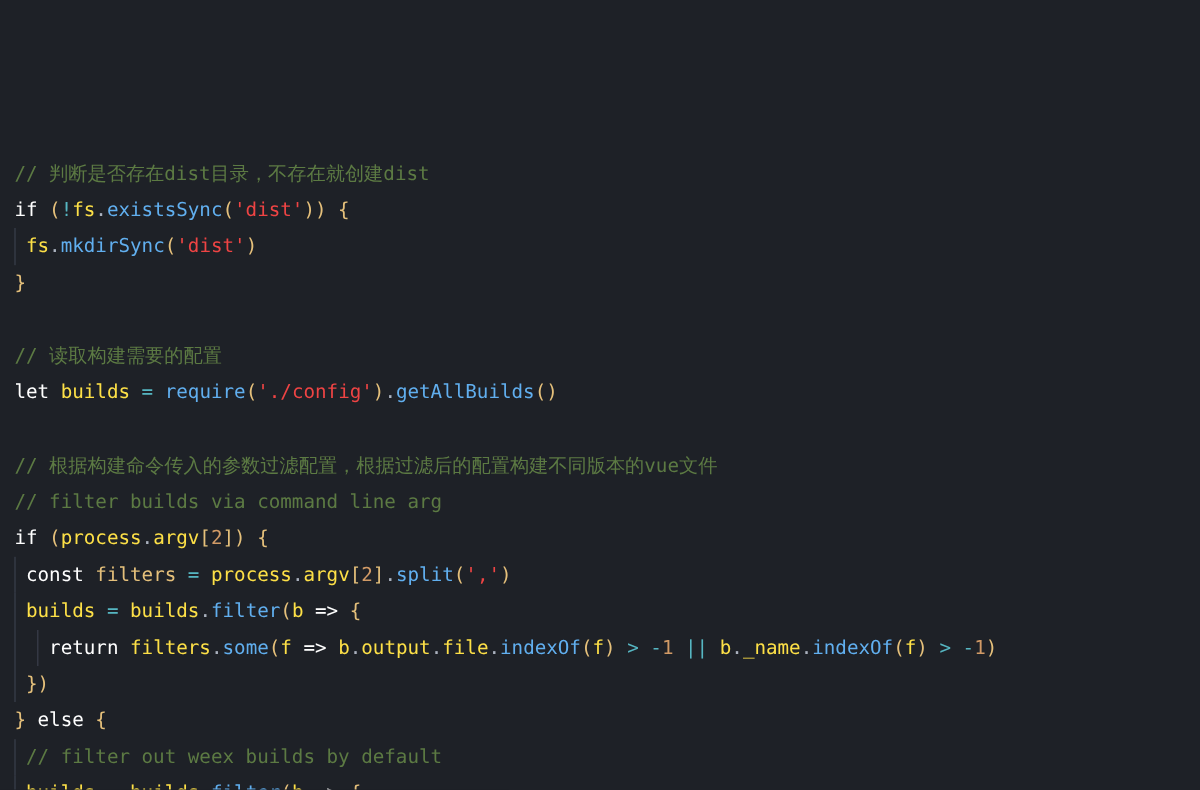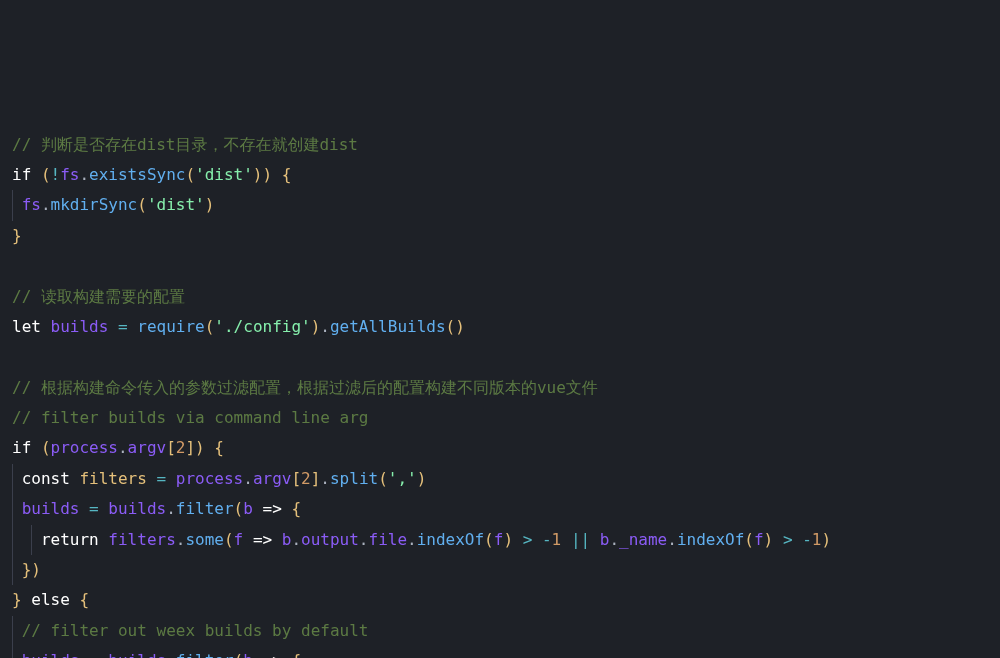--- a/index.html
+++ b/index.html
@@ -21,22 +21,22 @@
     }
     .line {
       display: block;
       min-height: 1.9em;
     }
     .comment { color: #5c7a43; margin-top: 11px; }
     .keyword { color: #ffffff; }
     .punctuation { color: #abb2bf; }
     .yellow { color: #e5c07b; }
     .blue { color: #61afef; }
-    .red { color: #8b5cf6; }
-    .string { color: #86efac; }
+    .red { color: #fde047; }
+    .string { color: #ef4444; }
     .number { color: #d19a66; }
     .operator { color: #56b6c2; }
     .indent-guide {
       border-left: 1px solid #3b3f4c;
       display: inline-block;
       height: 1.9em;
       vertical-align: top;
       margin-right: -1px;
     }
   </style>

